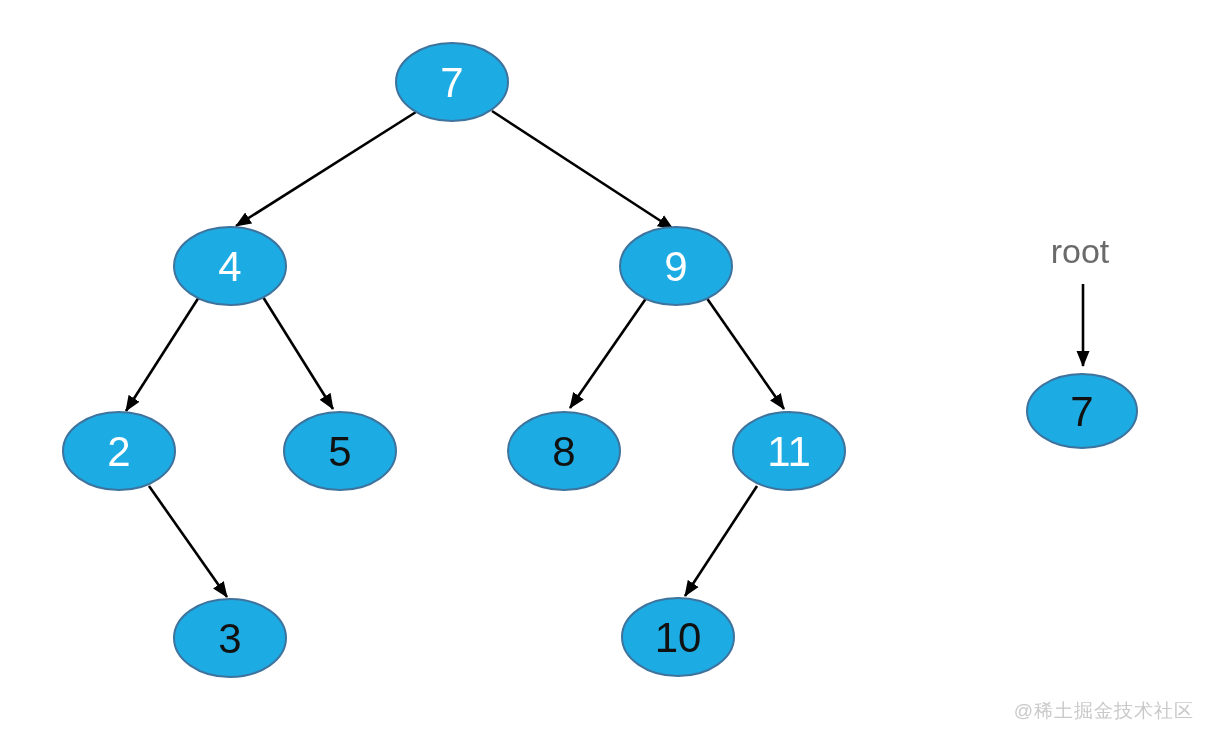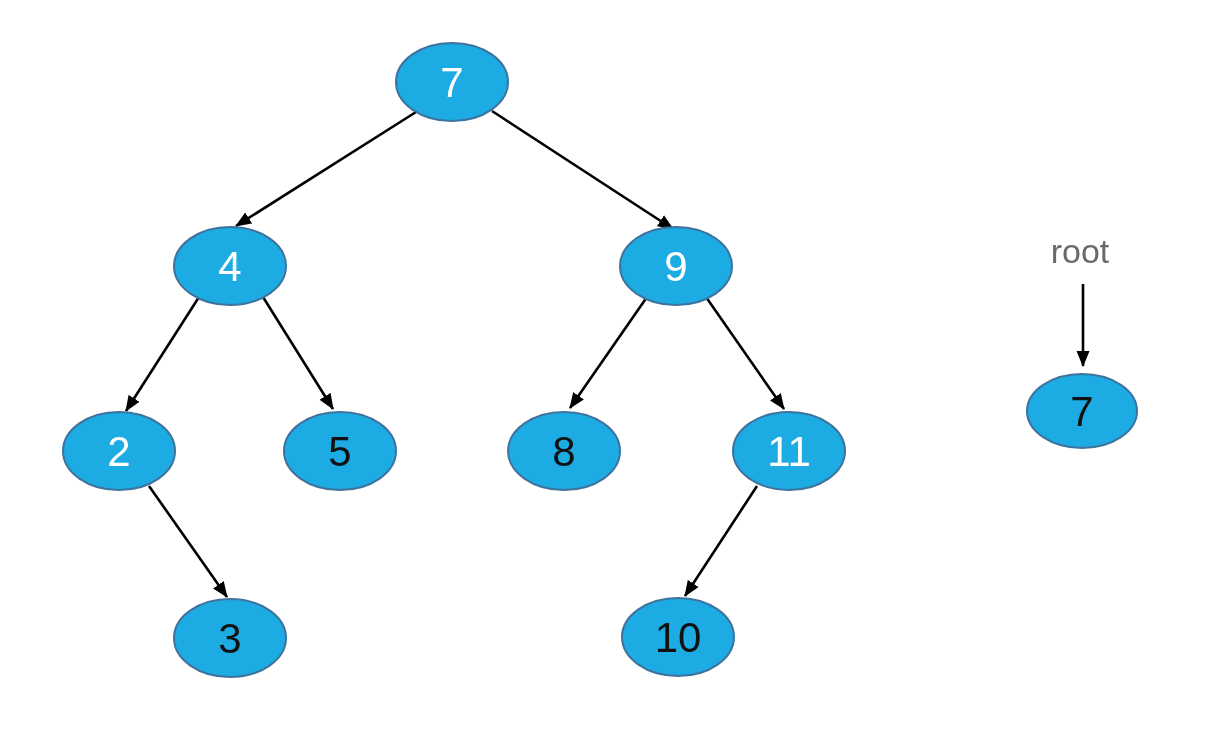--- a/index.html
+++ b/index.html
@@ -103,13 +103,14 @@
           <ellipse cx="678" cy="637" rx="56" ry="39" fill="#1CABE2" stroke="#3E739E" stroke-width="2"></ellipse>
           <text x="678" y="652" fill="#111111" text-anchor="middle" class="node-label">10</text>
         </g>
         <g>
           <ellipse cx="1082" cy="411" rx="55" ry="37" fill="#1CABE2" stroke="#3E739E" stroke-width="2"></ellipse>
           <text x="1082" y="426" fill="#111111" text-anchor="middle" class="node-label">7</text>
         </g>
       </g>
   </svg>
 
+  <div class="watermark">@稀土掘金技术社区</div>
 </div>
 
 </body></html>

